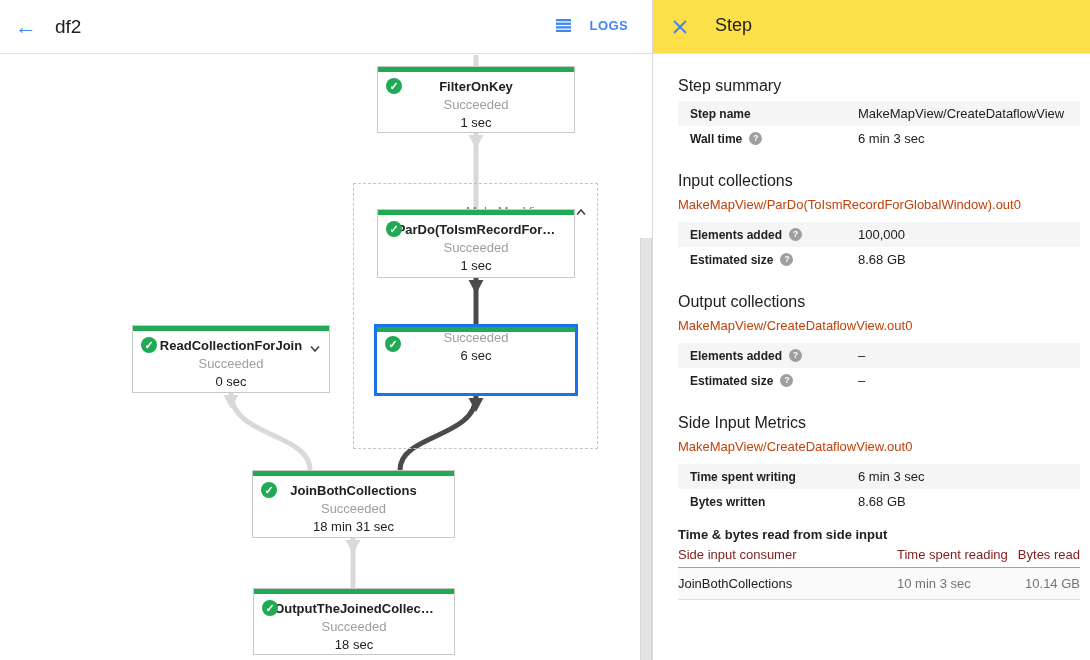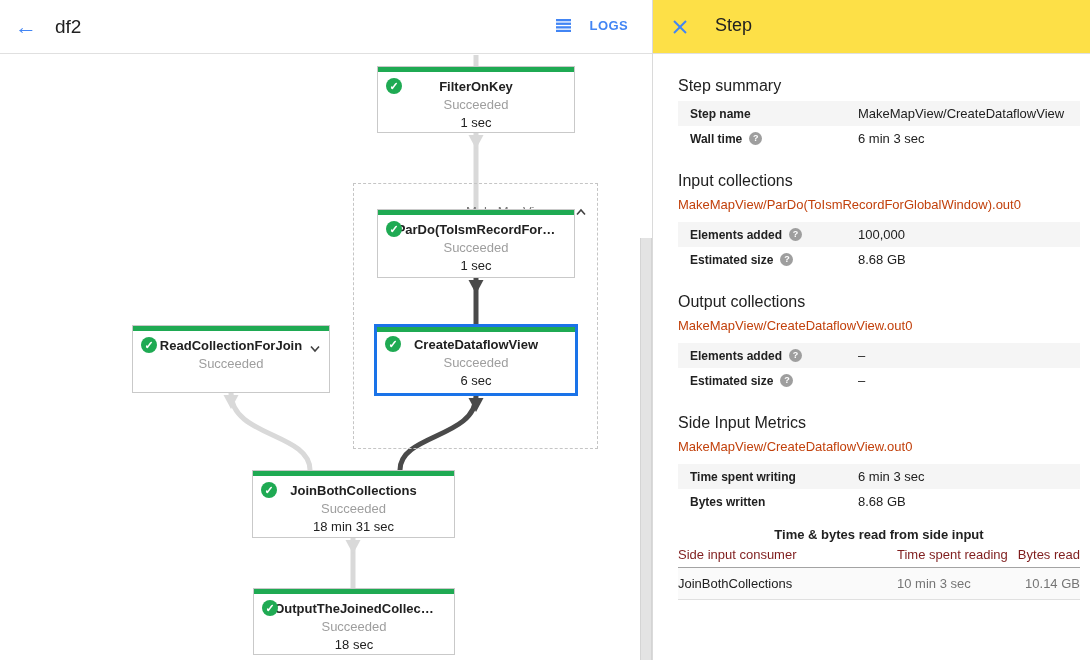--- a/index.html
+++ b/index.html
@@ -47,21 +47,21 @@
   .section-heading { font-size:16px; color:#212121; line-height:18px; margin-top:21px; margin-bottom:6px; }
   .section-heading.first { margin-top:22px; }
   .coll-name { font-size:13px; color:#c2410c; line-height:15px; margin-top:7px; margin-bottom:10px; }
   .metric-row { height:25px; display:flex; align-items:center; padding-left:12px; }
   .metric-row.alt { background:#f5f5f5; }
   .metric-label { width:168px; font-size:12px; font-weight:bold; color:#212121;
                   display:flex; align-items:center; gap:7px; }
   .help-icon { width:13px; height:13px; border-radius:50%; background:#9e9e9e; color:#fff;
                font-size:9px; line-height:13px; text-align:center; font-weight:bold; flex:none; cursor:pointer; }
   .metric-value { font-size:13px; color:#212121; }
-  .table-heading { font-size:13px; font-weight:bold; color:#212121; line-height:15px; margin-top:13px;text-align:center; }
+  .table-heading { font-size:13px; font-weight:bold; color:#212121; line-height:15px; margin-top:13px; }
   table.si-table { width:100%; border-collapse:collapse; margin-top:3px; table-layout:fixed; }
   .si-table th { font-size:13px; font-weight:normal; color:#7f1d1d; text-align:left;
                  height:22px; vertical-align:top; padding-top:2px; border-bottom:1px solid #a3a3a3; }
   .si-table th.c2 { width:120px; }
   .si-table th.c3 { width:63px; text-align:right; }
   .si-table th.c1 { width:219px; }
   .si-table td { font-size:13px; color:#212121; height:32px; vertical-align:middle;
                  border-bottom:1px solid #e0e0e0; background:#fafafa; }
   .si-table td.c2, .si-table td.c3 { color:#757575; }
   .si-table td.c3 { text-align:right; }
@@ -130,29 +130,29 @@
         <div class="node" style="left: 377px; top: 154px; width: 198px; height: 69px;">
           <div class="node-bar"></div>
           <span class="check">✓</span>
           <div class="node-title">ParDo(ToIsmRecordFor…</div>
           <div class="node-status">Succeeded</div>
           <div class="node-time">1 sec</div>
         </div>
         <div class="node selected" style="left: 374px; top: 269px; width: 204px; height: 72px;">
           <div class="node-bar"></div>
           <span class="check">✓</span>
-          <div class="node-title">CreateDataflowView</div>
           <div class="node-status">Succeeded</div>
           <div class="node-time">6 sec</div>
         </div>
         <div class="node" style="left: 132px; top: 270px; width: 198px; height: 68px;">
           <div class="node-bar"></div>
           <span class="check">✓</span>
           <div class="node-title">ReadCollectionForJoin</div>
           <div class="node-status">Succeeded</div>
+          <div class="node-time">0 sec</div>
           <span class="node-expander"><svg width="12" height="8" viewBox="0 0 12 8">
               <polyline points="2,1.5 6,6 10,1.5" fill="none" stroke="#424242" stroke-width="1.6"></polyline>
             </svg></span>
         </div>
         <div class="node" style="left: 252px; top: 415px; width: 203px; height: 68px;">
           <div class="node-bar"></div>
           <span class="check">✓</span>
           <div class="node-title">JoinBothCollections</div>
           <div class="node-status">Succeeded</div>
           <div class="node-time">18 min 31 sec</div>

